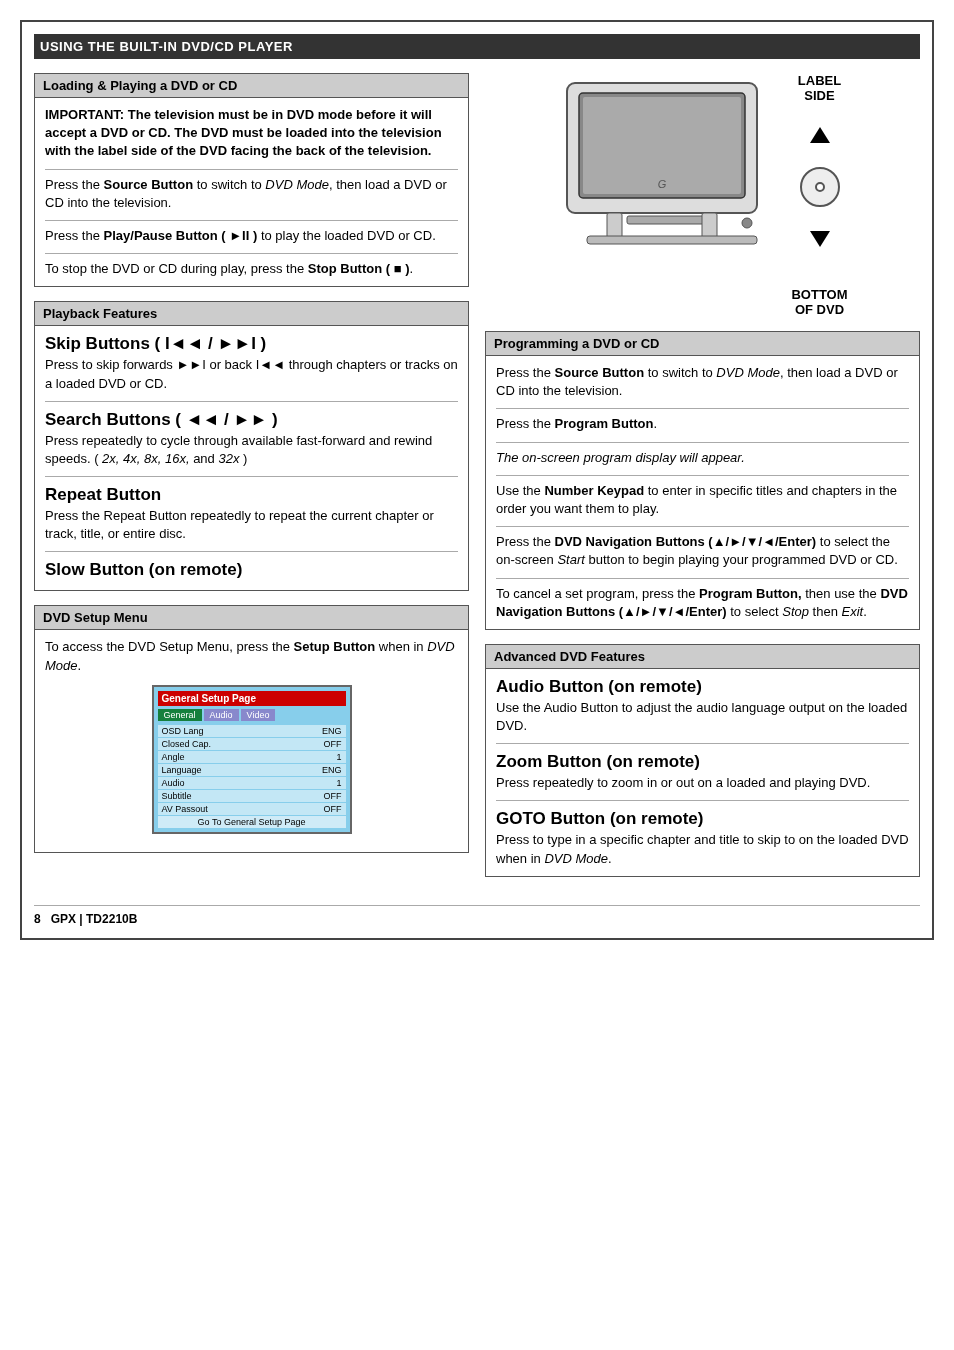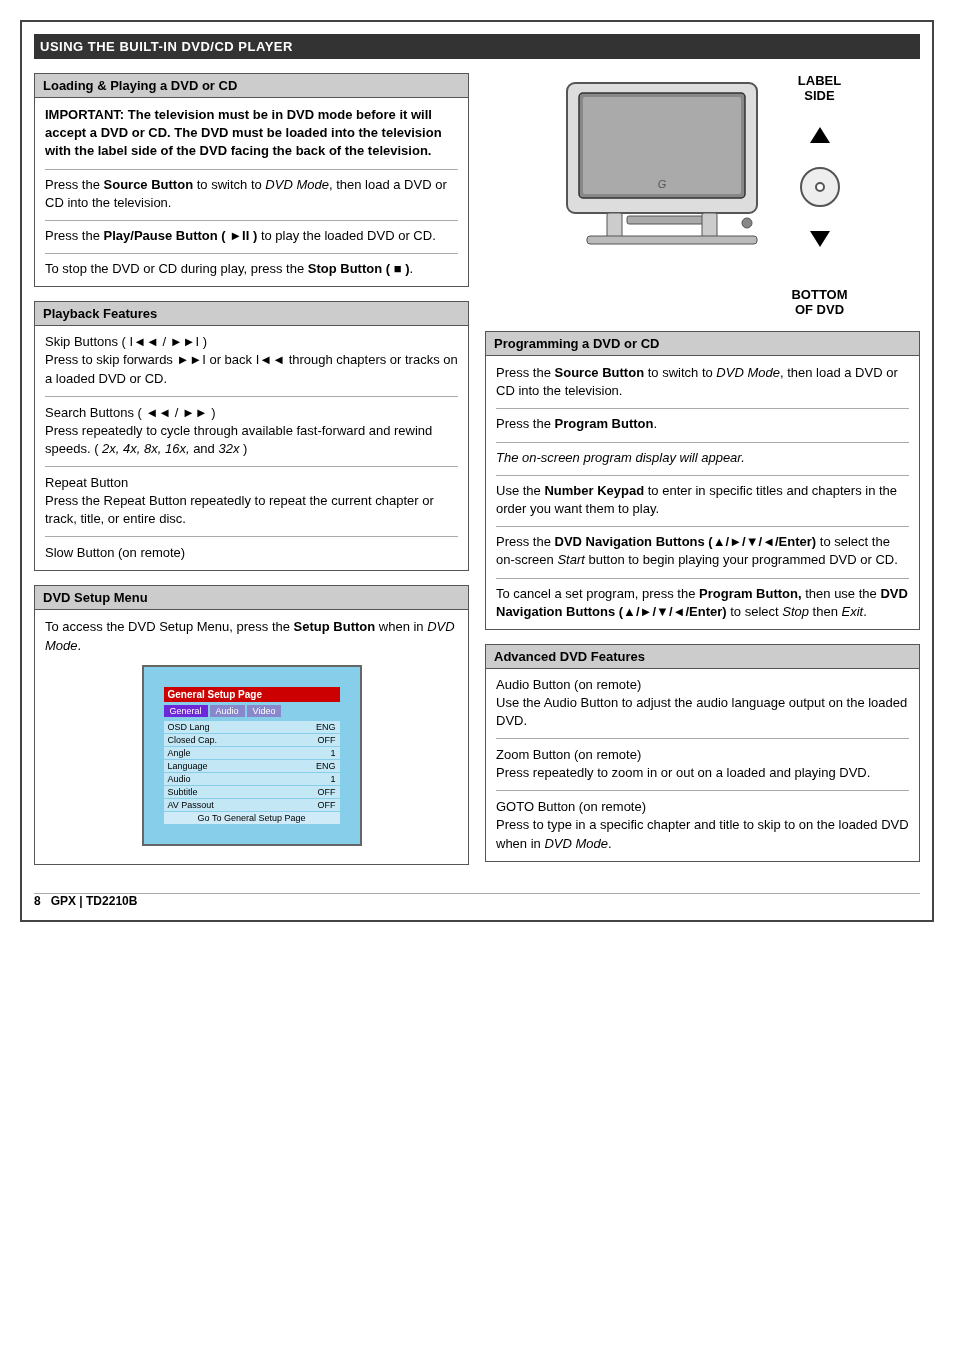--- a/index.html
+++ b/index.html
@@ -129,24 +129,24 @@
     .circle-disc-inner {
       width: 10px;
       height: 10px;
       border-radius: 50%;
       border: 2px solid #555;
       background: #fff;
     }
 
     
     .setup-menu-img {
-      width: 220px;
+      width: 200px;
       background: #87ceeb;
       border: 2px solid #666;
-      padding: 20px;
+      padding: 4px;
       margin: 10px auto;
       display: block;
       font-size: 10px;
     }
     .setup-menu-img .menu-title-bar {
       background: #c00;
       color: #fff;
       font-weight: bold;
       padding: 2px 4px;
       font-size: 10px;
@@ -157,54 +157,55 @@
       gap: 2px;
       margin-bottom: 4px;
     }
     .setup-menu-img .menu-tab {
       background: #8888cc;
       color: #fff;
       padding: 1px 6px;
       font-size: 9px;
     }
     .setup-menu-img .menu-tab.active {
-      background: #6d28d9;
+      background: #15803d;
     }
     .setup-menu-img .menu-row {
       display: flex;
       justify-content: space-between;
       padding: 1px 4px;
       font-size: 9px;
       color: #000;
       background: rgba(255,255,255,0.5);
       margin-bottom: 1px;
     }
     .setup-menu-img .menu-footer {
       text-align: center;
       font-size: 9px;
       color: #000;
       background: rgba(255,255,255,0.6);
       padding: 1px;
     }
 
     
     .subsection-title {
-      font-weight: normal;
-      font-size: 13px;
+      font-weight: bold;
+      font-size: 17px;
       margin-top: 8px;
       margin-bottom: 2px;
     }
     .subsection-title:first-child {
       margin-top: 0;
     }
 
     .page-footer {
       display: flex;
       align-items: center;
       margin-top: 14px;
+      padding-top: 6px;
       border-top: 1px solid #aaa;
     }
 
     .footer-text {
       font-size: 12px;
       font-weight: bold;
     }
   </style>
 </head>
 <body>

